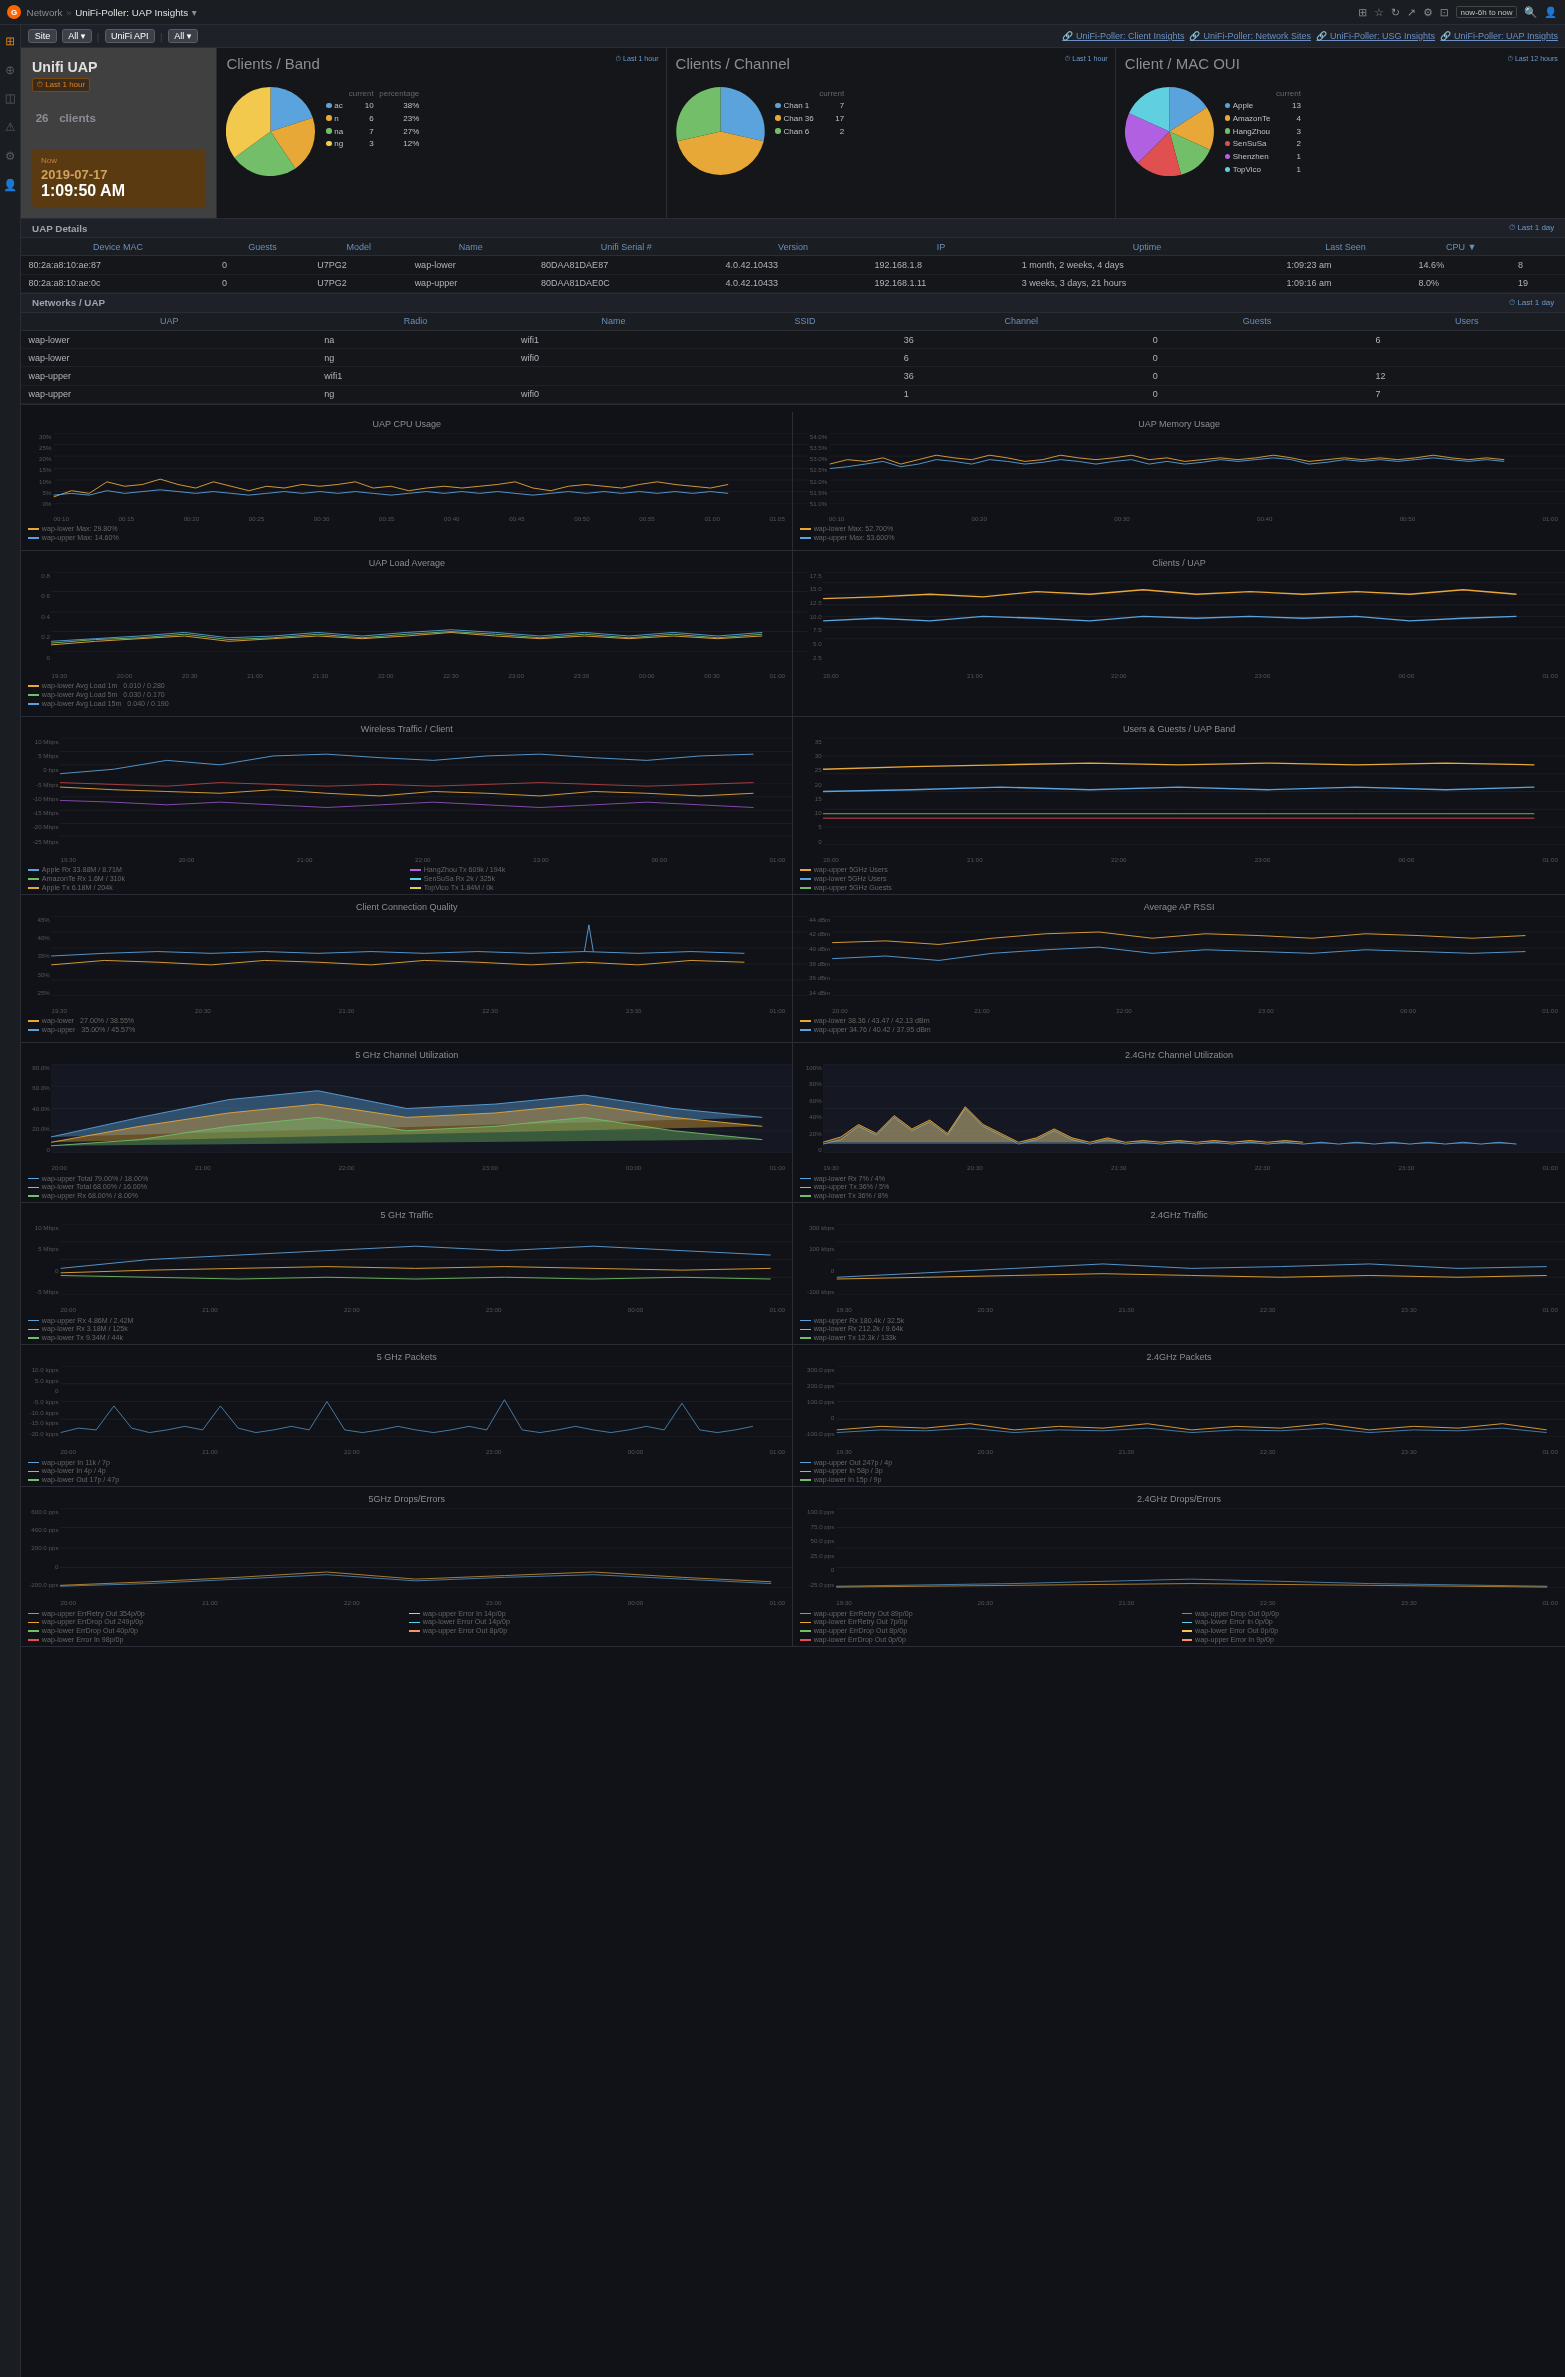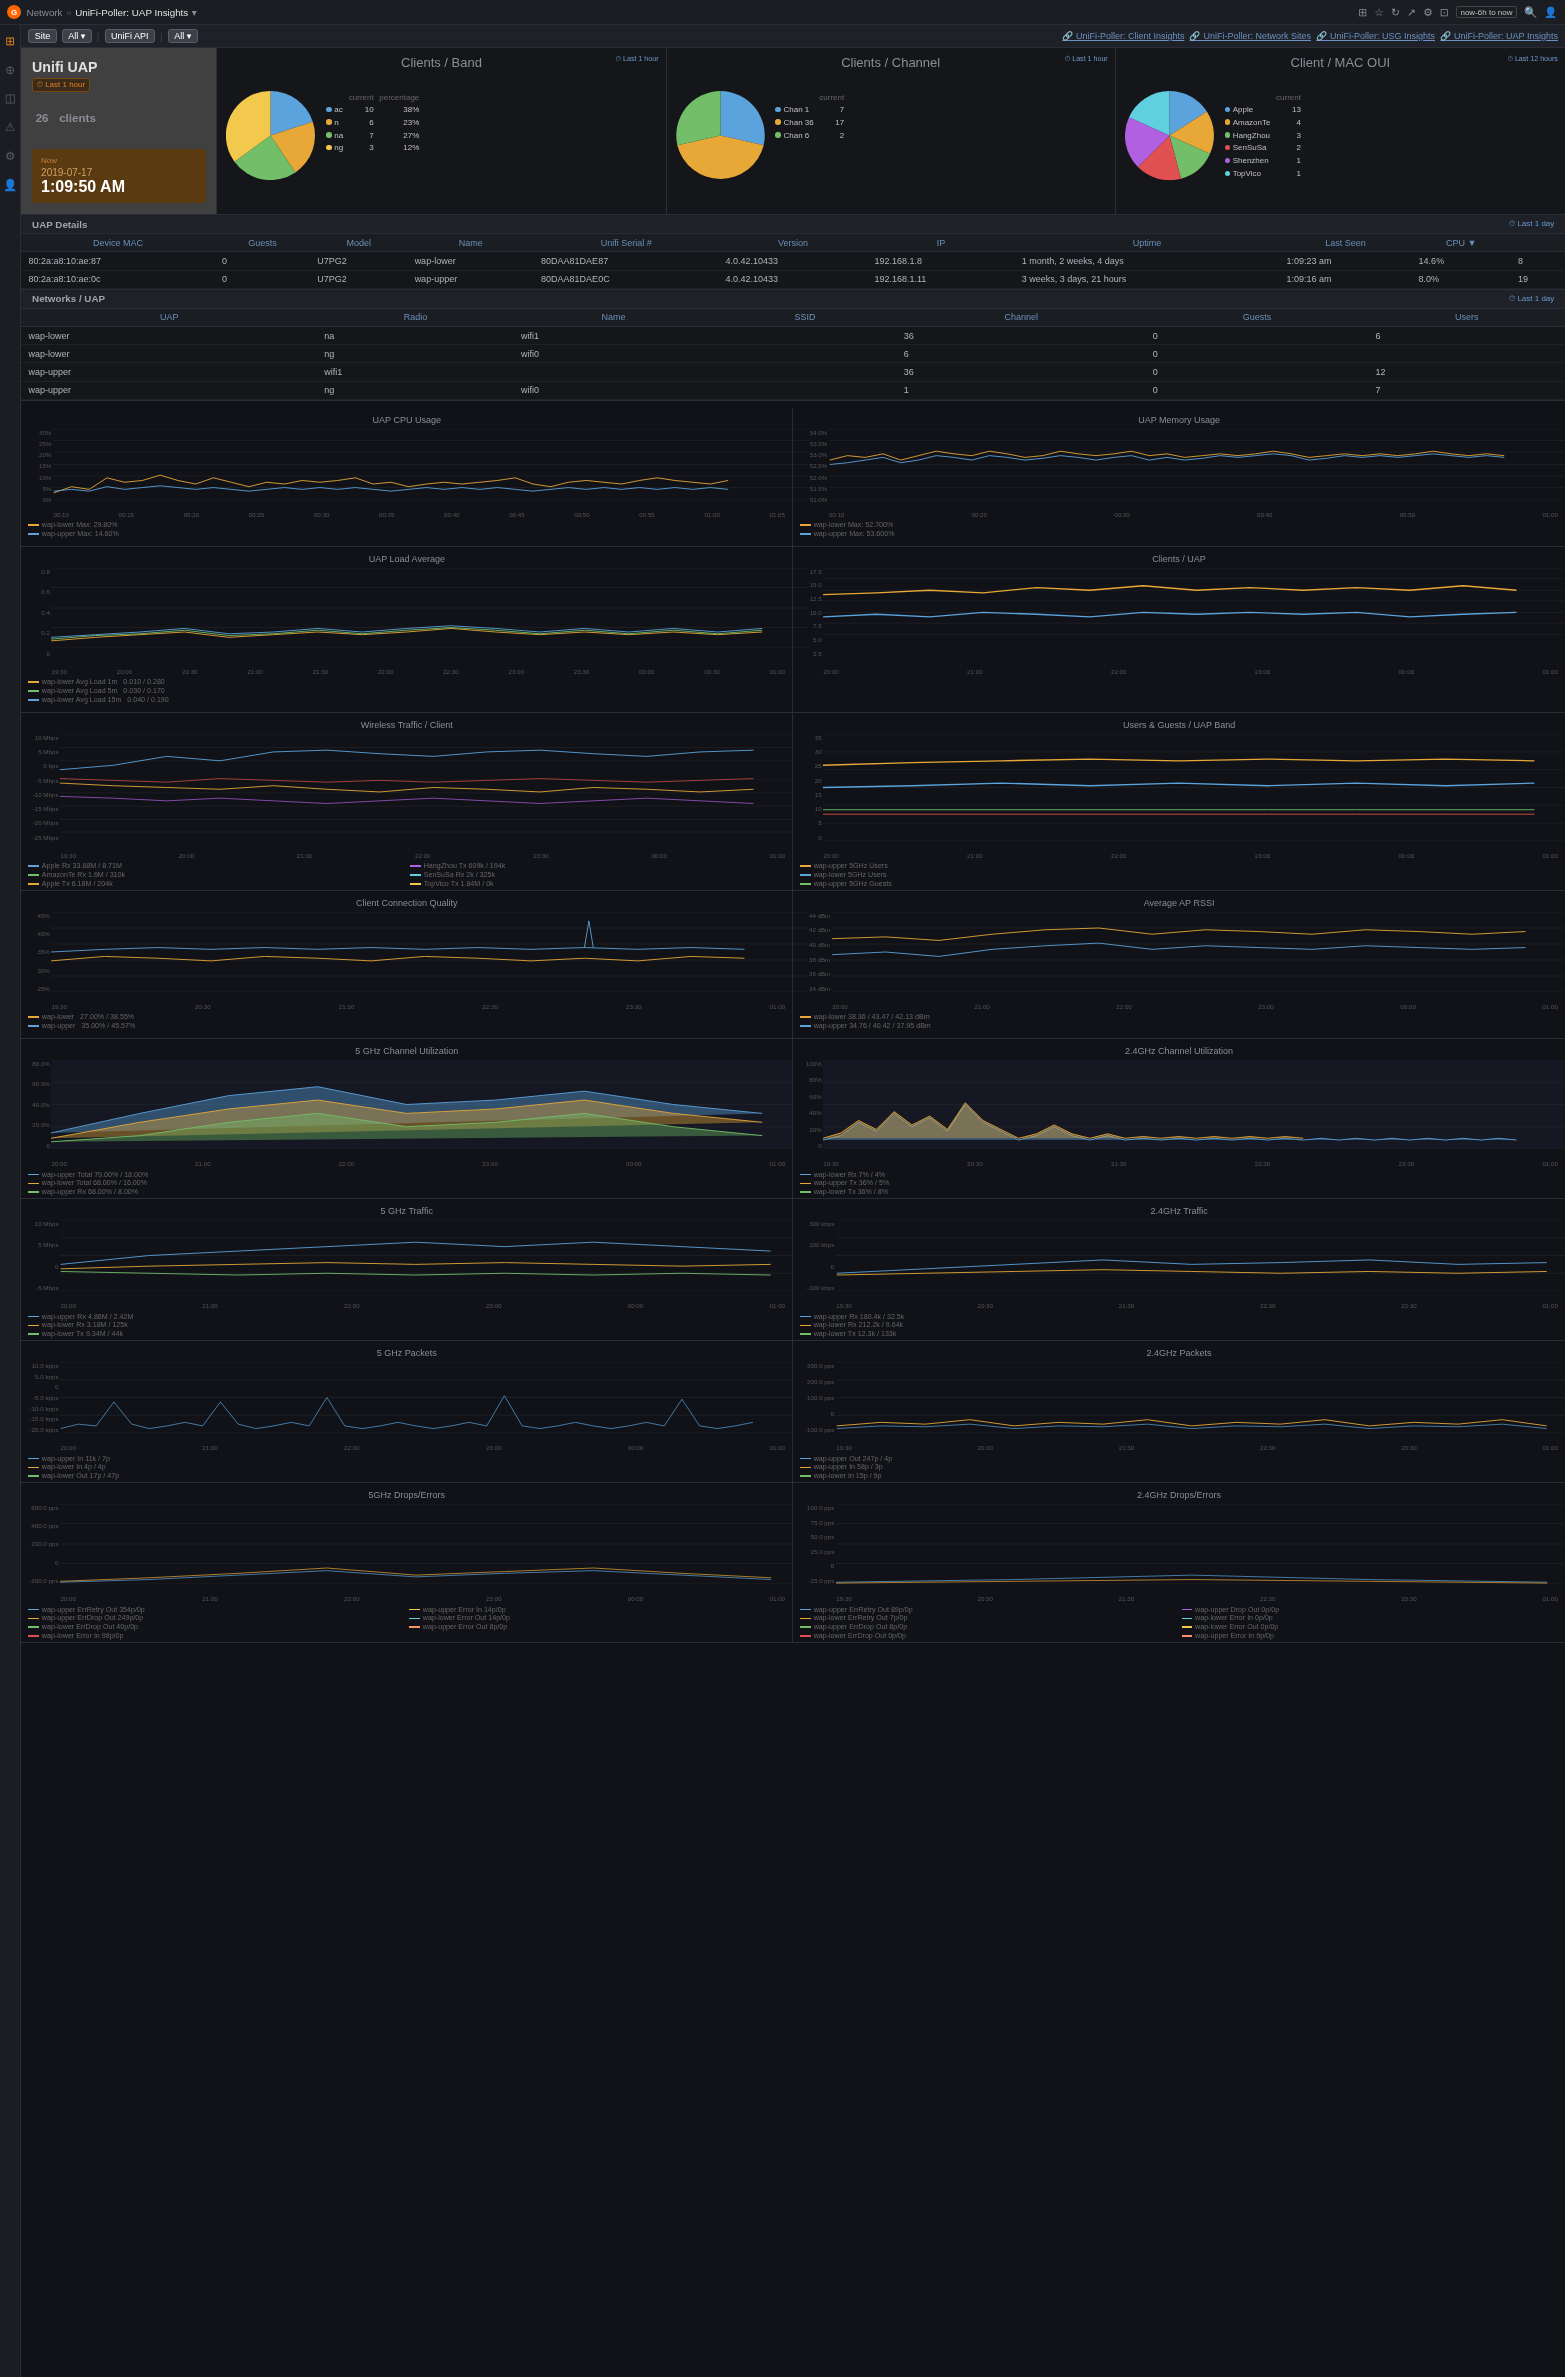--- a/index.html
+++ b/index.html
@@ -167,34 +167,34 @@
       margin-bottom: 10.7px;
     }
     .uap-clients span { font-size: 11.6px; color: #8a8d95; margin-left: 3.6px; }
     .uap-now-box {
       background: #5a3a10;
       border-radius: 3.6px;
       padding: 7.1px 9px;
       margin-top: 21px;
     }
     .uap-now-label { font-size: 8px; color: #c08040; margin-bottom: 1.8px; }
-    .uap-now-date { font-size: 10px; color: #d0a060; }
+    .uap-now-date { font-size: 13px; color: #d0a060; font-weight: bold; }
     .uap-now-time { font-size: 16px; color: #fff; font-weight: bold; }
 
     
     .chart-panel {
       padding: 7.1px 9px;
       border-right: 0.9px solid #2a2d35;
       position: relative;
     }
     .chart-title {
-      font-size: 13px;
+      font-size: 15px;
       color: #8a8d95;
-      text-align: center;
-      margin-bottom: 21px;
+      text-align: left;
+      margin-bottom: 15px;
     }
     .chart-time-badge {
       position: absolute;
       top: 7.1px;
       right: 7.1px;
       font-size: 7.1px;
       color: #6a9ad0;
       cursor: pointer;
     }
     .pie-legend-row {

